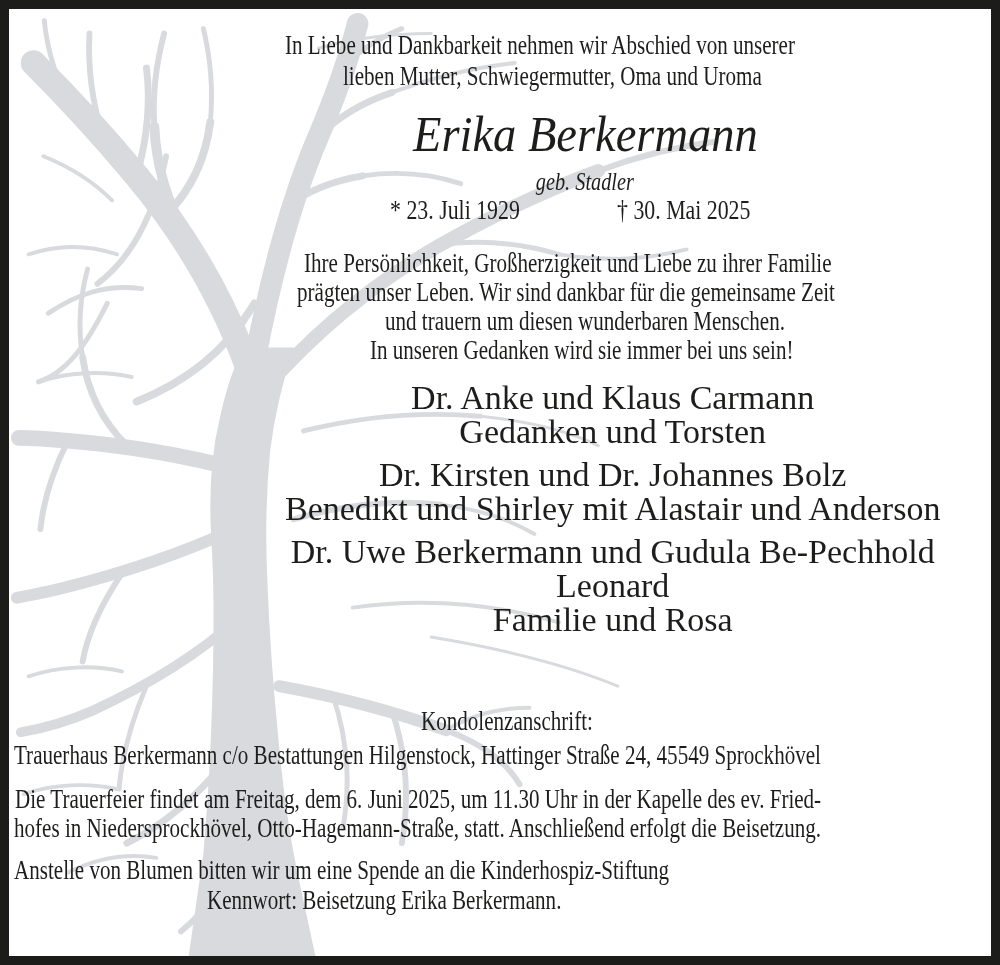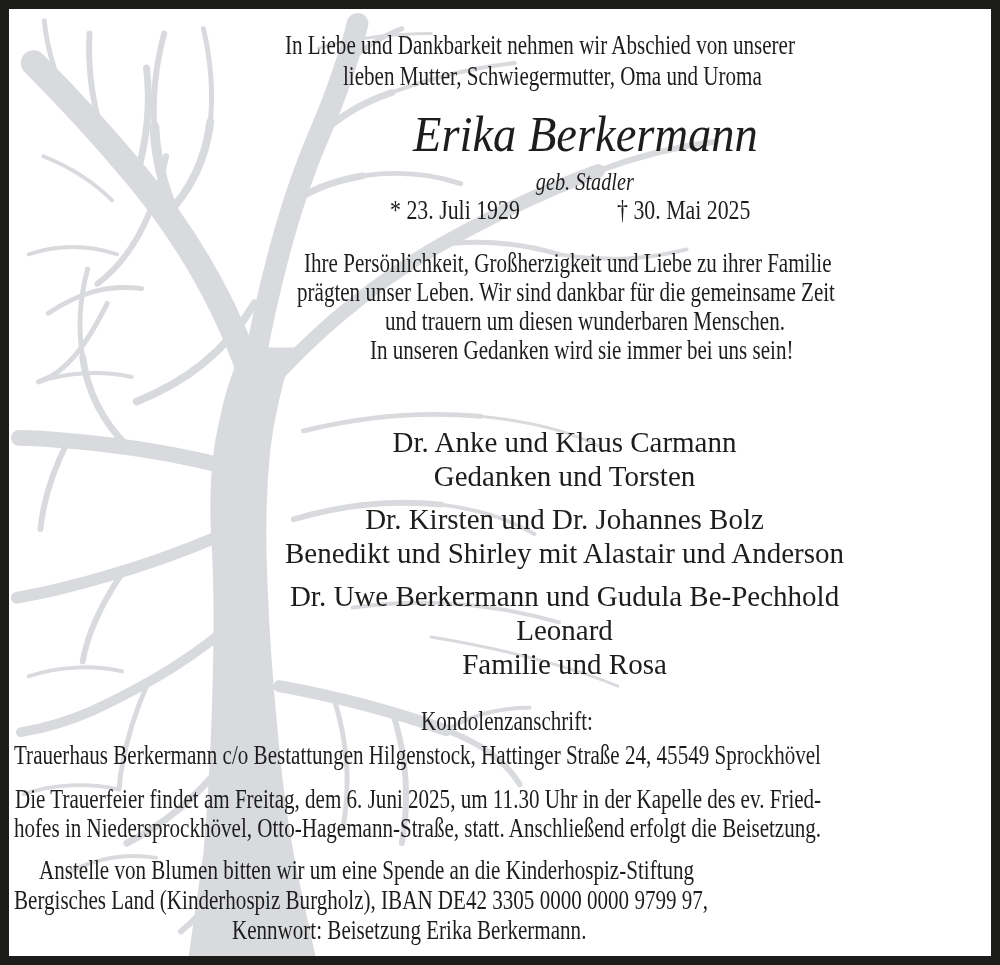--- a/index.html
+++ b/index.html
@@ -27,21 +27,21 @@
   .name-block { left:276px; top:97px; width:600px; text-align:center; }
   .deceased-name {
     font-style:italic; font-size:50px; line-height:56px;
     display:inline-block; transform:scaleX(0.93); transform-origin:50% 50%;
     white-space:nowrap;
   }
   .maiden { left:276px; top:159px; width:600px; text-align:center; font-size:26px; line-height:28px;font-style:italic; }
   .birth  { left:381px; top:185px; font-size:28px; line-height:32px; }
   .death  { left:608px; top:185px; font-size:28px; line-height:32px; }
   .tribute { left:276px; top:240px; font-size:27px; line-height:29px;margin-left:12px; }
-  .mourners { left:276px; top:372px; font-size:29px;margin-top:44px; }
+  .mourners { left:276px; top:372px; font-size:34px; }
   .mourners .group { margin-bottom:9px; }
   .mourners .mline { line-height:34px; white-space:nowrap; }
   .condolence { left:5px; top:695px; font-size:27px; line-height:34px; }
   .funeral    { left:5px; top:776px; font-size:27px; line-height:29px; }
   .donation   { left:5px; top:846px; font-size:27px; line-height:30px; }
 </style>
 </head>
 <body>
 
 <svg class="art" viewBox="0 0 1000 965" preserveAspectRatio="none" fill="none" stroke="#d8dade" stroke-linecap="round">
@@ -156,15 +156,14 @@
   <div class="line"><span class="cond">Trauerhaus Berkermann c/o Bestattungen Hilgenstock, Hattinger Straße 24, 45549 Sprockhövel</span></div>
 </div>
 
 <div class="abs funeral">
   <div class="line"><span class="cond">Die Trauerfeier findet am Freitag, dem 6. Juni 2025, um 11.30 Uhr in der Kapelle des ev. Fried-</span></div>
   <div class="line"><span class="cond">hofes in Niedersprockhövel, Otto-Hagemann-Straße, statt. Anschließend erfolgt die Beisetzung.</span></div>
 </div>
 
 <div class="abs donation">
   <div class="line"><span class="cond">Anstelle von Blumen bitten wir um eine Spende an die Kinderhospiz-Stiftung</span></div>
-  <div class="line"><span class="cond">Bergisches Land (Kinderhospiz Burgholz), IBAN DE42 3305 0000 0000 9799 97,</span></div>
   <div class="line"><span class="cond">Kennwort: Beisetzung Erika Berkermann.</span></div>
 </div>
 
 </body></html>

